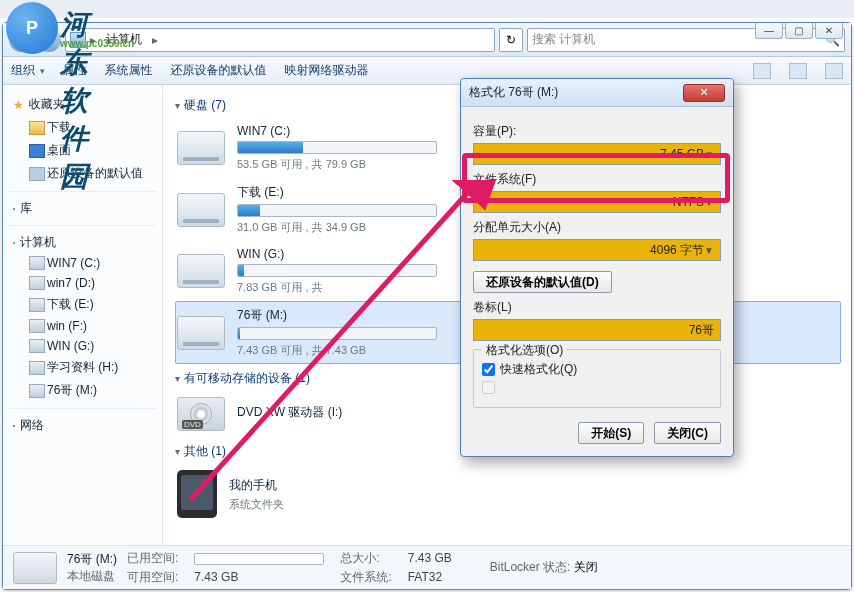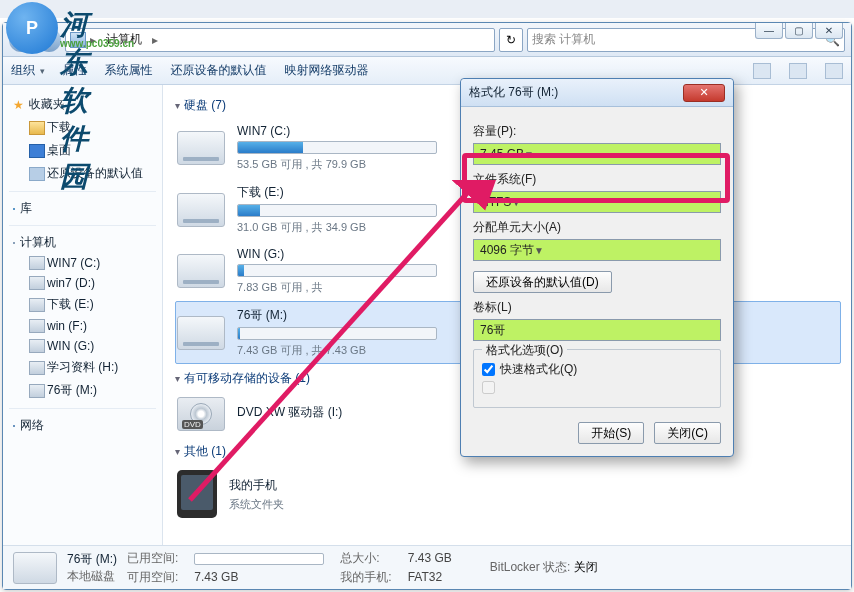--- a/index.html
+++ b/index.html
@@ -83,23 +83,23 @@
 .status-strong { color: #123; font-weight: 500; }
 .status-meter { width: 130px; height: 12px; border: 1px solid #a9b6c4; background: #fff; border-radius: 2px; display: inline-block; vertical-align: middle; }
 
 
 .dialog { position: absolute; top: 78px; left: 460px; width: 274px; border: 1px solid #4e7fb2; border-radius: 4px; background: #f0f0f0; box-shadow: 4px 6px 14px rgba(0,0,0,.35); z-index: 50; }
 .dlg-title { height: 28px; background: linear-gradient(#e9f1fb,#cfe0f3); border-bottom: 1px solid #a7c0db; display: flex; align-items: center; padding: 0 8px; border-radius: 4px 4px 0 0; }
 .dlg-title .t { flex: 1; color: #123; }
 .dlg-close { width: 42px; height: 18px; background: linear-gradient(#e47470,#c53a2e); border: 1px solid #9a2e24; border-radius: 3px; color: #fff; display: flex; align-items: center; justify-content: center; font-size: 11px; }
 .dlg-body { padding: 10px 12px 12px; }
 .dlg-label { margin: 6px 0 3px; color: #222; }
-.dlg-select, .dlg-input { width: 100%; height: 22px; border: 1px solid #8a9aac; background: #bef264; padding: 0 6px; display: flex; align-items: center; justify-content: flex-start; color: #222; }
+.dlg-select, .dlg-input { width: 100%; height: 22px; border: 1px solid #8a9aac; background: #eab308; padding: 0 6px; display: flex; align-items: center; justify-content: flex-end; color: #222; }
 .dlg-select .arrow { color: #555; font-size: 10px; }
-.dlg-btn { height: 22px; padding: 0 12px; border: 1px solid #8a9aac; background: linear-gradient(#fdfdfd,#e7e7e7); border-radius: 2px; display: inline-flex; align-items: center; }
+.dlg-btn { height: 22px; padding: 0 12px; border: 1px solid #8a9aac; background: linear-gradient(#fdfdfd,#e7e7e7); border-radius: 2px; display: inline-flex; align-items: center; font-weight: bold; }
 .dlg-group { border: 1px solid #c0c8d1; border-radius: 2px; padding: 8px 8px 10px; margin-top: 8px; position: relative; }
 .dlg-group-title { position: absolute; top: -8px; left: 8px; background: #f0f0f0; padding: 0 4px; color: #222; }
 .dlg-check { display: flex; align-items: center; gap: 5px; margin: 3px 0; color: #222; }
 .dlg-check input { width: 13px; height: 13px; }
 .dlg-actions { display: flex; justify-content: flex-end; gap: 10px; margin-top: 14px; }
 
 
 .highlight { position: absolute; border: 5px solid #e01b64; border-radius: 4px; pointer-events: none; z-index: 60; }
 
 
@@ -306,21 +306,21 @@
       <div class="status-label">本地磁盘</div>
     </div>
     <div class="status-cols">
       <span class="status-label">已用空间:</span>
       <span><span class="status-meter"></span></span>
       <span class="status-label">总大小:</span>
       <span>7.43 GB</span>
 
       <span class="status-label">可用空间:</span>
       <span>7.43 GB</span>
-      <span class="status-label">我的手机:</span>
+      <span class="status-label">文件系统:</span>
       <span>FAT32</span>
     </div>
     <div style="margin-left:28px">
       <span class="status-label">BitLocker 状态:</span>
       <span>关闭</span>
     </div>
   </div>
 
 </div>
 

